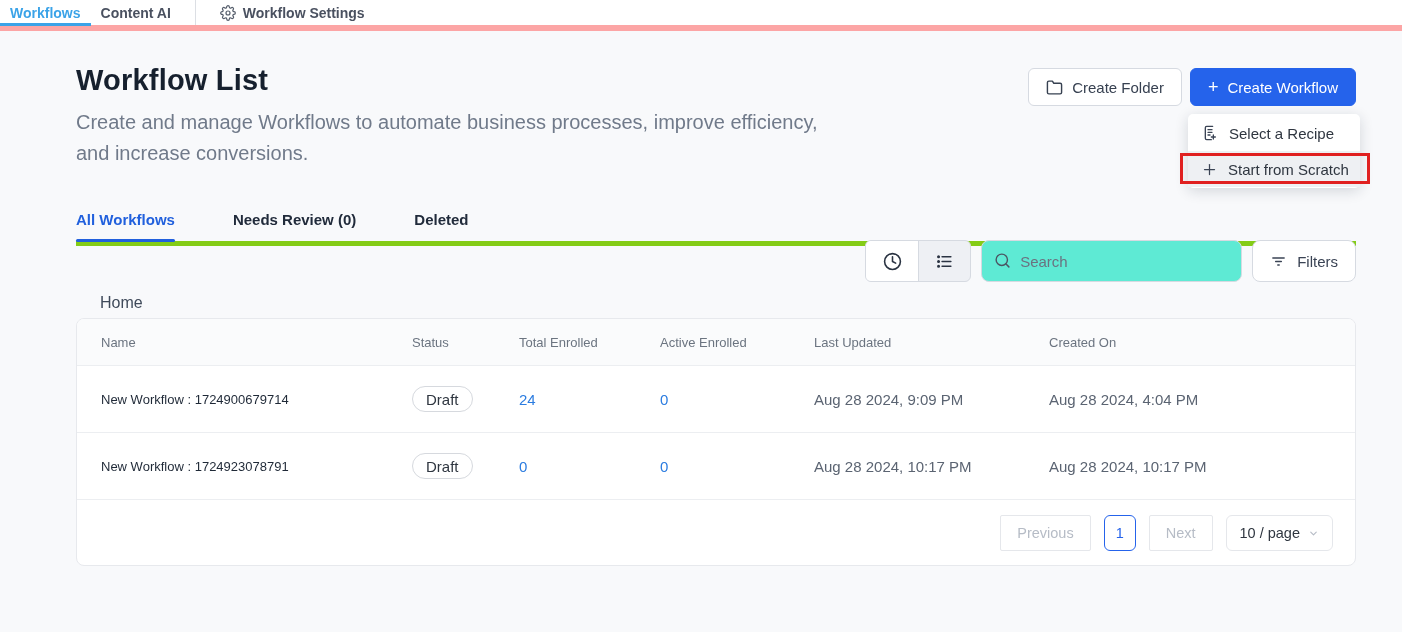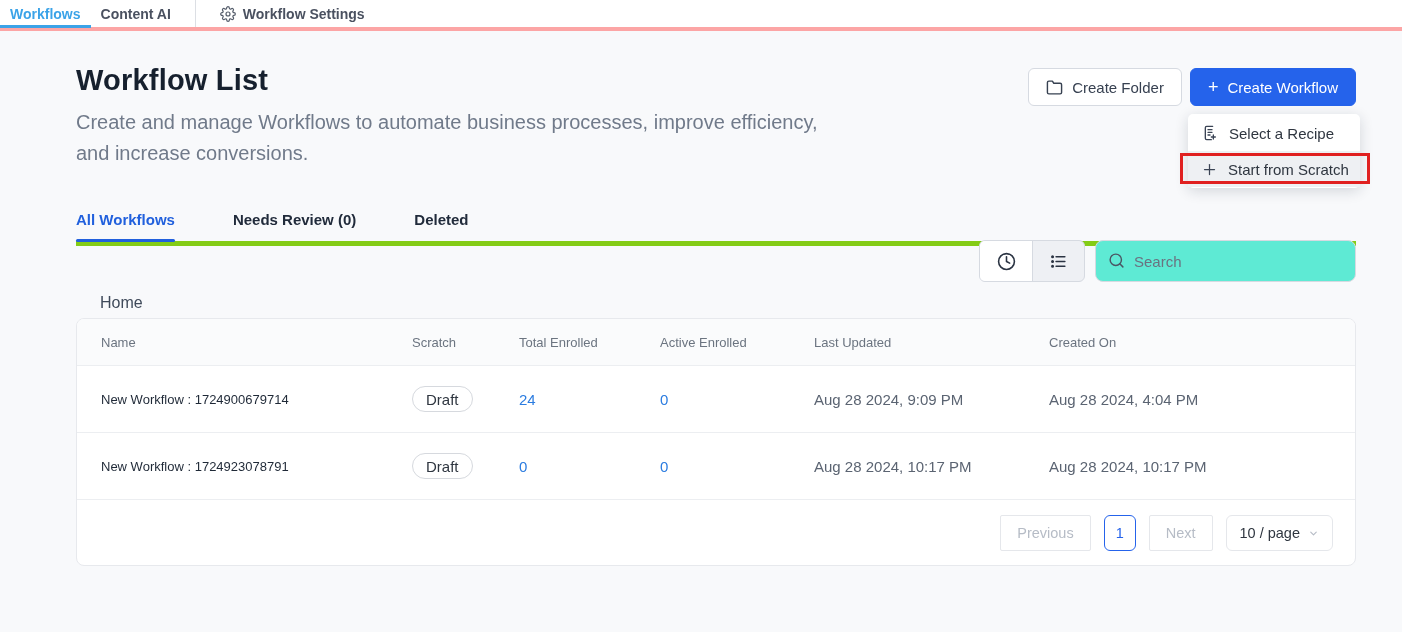--- a/index.html
+++ b/index.html
@@ -9,21 +9,21 @@
     background: #f8f9fb;
     color: #1f2937;
     position: relative;
     overflow: hidden;
   }
   svg { display: block; }
 
   
   .topnav {
     position: absolute; top: 0; left: 0; right: 0; height: 31px;
-    background: #ffffff; border-bottom: 4px solid #fca5a5;
+    background: #ffffff; border-bottom: 6px solid #fca5a5;
     display: flex; align-items: stretch;
   }
   .topnav-item {
     position: relative; display: flex; align-items: center; gap: 7px;
     padding: 0 10px; font-size: 14px; font-weight: 600; color: #4a5160;
     cursor: pointer; white-space: nowrap;
   }
   .topnav-item.active { color: #3ba3e8; }
   .topnav-item.active::after {
     content: ""; position: absolute; left: 0; right: 0; bottom: -1px;
@@ -278,31 +278,41 @@
   </div>
   <div class="search-box">
     <span class="icon">
       <svg width="17" height="17" viewBox="0 0 24 24" fill="none" stroke="currentColor" stroke-width="2" stroke-linecap="round" stroke-linejoin="round">
           <circle cx="11" cy="11" r="8"></circle>
           <line x1="21" y1="21" x2="16.65" y2="16.65"></line>
         </svg>
     </span>
     <input type="text" placeholder="Search" style="">
   </div>
+  <button class="btn btn-filters">
+    <span class="icon">
+      <svg width="17" height="17" viewBox="0 0 24 24" fill="none" stroke="currentColor" stroke-width="2" stroke-linecap="round">
+          <line x1="4" y1="7" x2="20" y2="7"></line>
+          <line x1="8" y1="12" x2="16" y2="12"></line>
+          <line x1="11" y1="17" x2="13" y2="17"></line>
+        </svg>
+    </span>
+    <span>Filters</span>
+  </button>
 </div>
 
 <div class="breadcrumb">
   <span>Home</span>
 </div>
 
 <div class="table-card">
 
   <div class="t-row t-head">
     <div class="th">Name</div>
-    <div class="th">Scratch</div>
+    <div class="th">Status</div>
     <div class="th">Total Enrolled</div>
     <div class="th">Active Enrolled</div>
     <div class="th">Last Updated</div>
     <div class="th">Created On</div>
     <div class="th"></div>
   </div>
 
   <div class="t-row t-body-row">
     <div class="cell-name">New Workflow : 1724900679714</div>
     <div><span class="badge">Draft</span></div>

